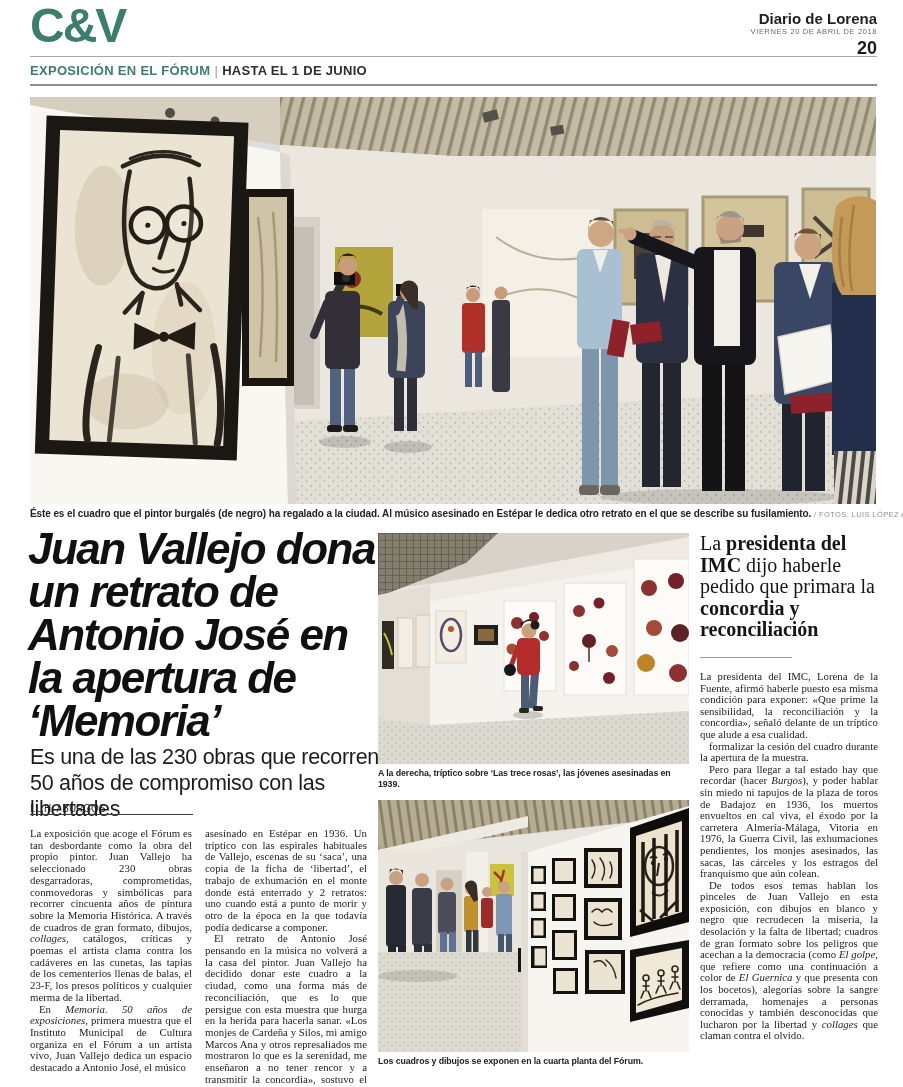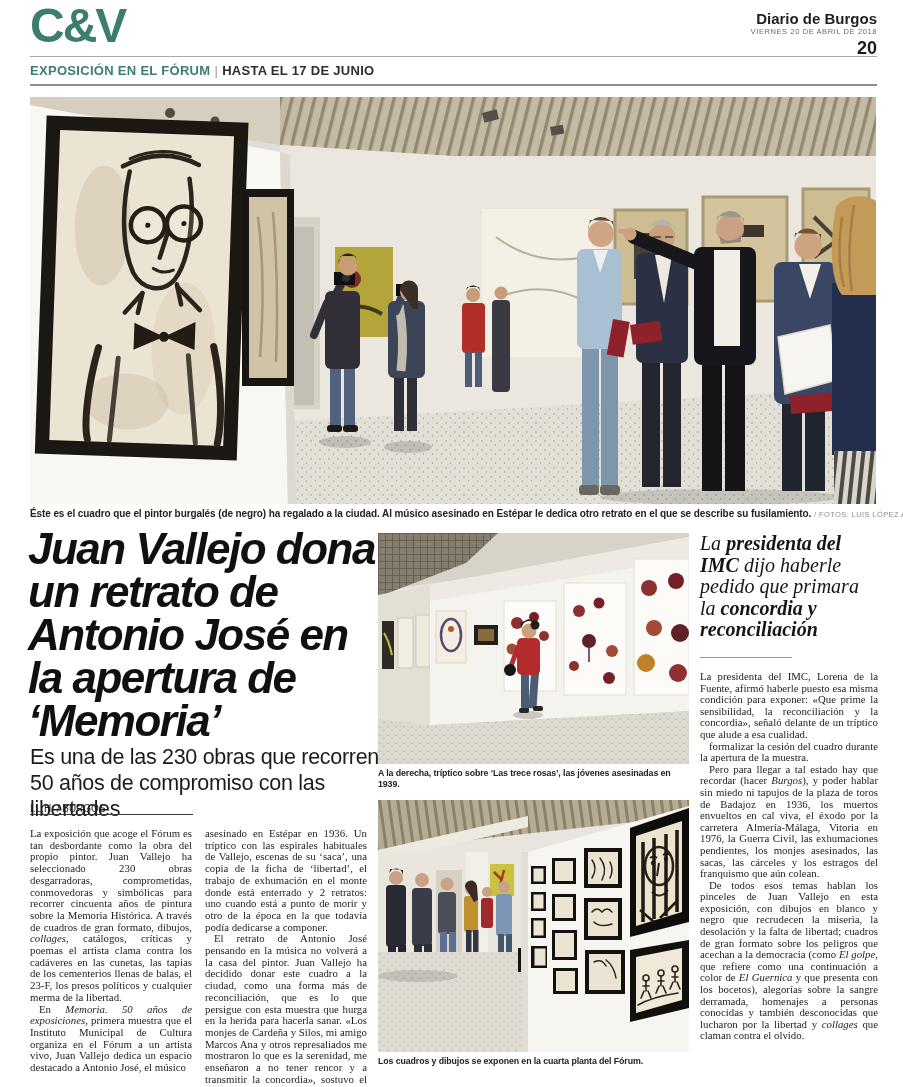--- a/index.html
+++ b/index.html
@@ -38,43 +38,43 @@
            line-height:26px;letter-spacing:-0.3px;color:#1c1c1c;}
   .byline{position:absolute;left:30px;top:803px;width:163px;font-size:10px;font-weight:400;
           color:#222;padding-bottom:0;border-bottom:1.5px solid #3a3a3a;}
   .cols{position:absolute;left:30px;top:828px;width:337px;display:flex;gap:13px;}
   .col{width:162px;font-family:"Liberation Serif",serif;font-size:10.8px;line-height:11.7px;
        text-align:justify;color:#1d1d1d;}
   .col p{margin:0;}
   .col p + p{text-indent:9px;}
   
   .pull-quote{position:absolute;left:700px;top:533px;width:178px;
-              font-family:"Liberation Serif",serif;font-size:20px;line-height:21.5px;color:#151515;font-style:italic;}
+              font-family:"Liberation Serif",serif;font-size:20px;line-height:21.5px;color:#151515;}
   .pq-rule{position:absolute;left:700px;top:657px;width:92px;height:1px;background:#9a9a9a;}
   .sidebar-body{position:absolute;left:700px;top:671px;width:178px;
                 font-family:"Liberation Serif",serif;font-size:10.8px;line-height:11.6px;
                 text-align:justify;color:#1d1d1d;}
   .sidebar-body p{margin:0;}
   .sidebar-body p + p{text-indent:9px;}
 </style>
 </head>
 <body>
 
 <div class="page">
 
   <div class="logo">C&amp;V</div>
   <div class="mast-right">
-    <div class="paper-name">Diario de Burgos</div>
+    <div class="paper-name">Diario de Lorena</div>
     <div class="date-line">VIERNES 20 DE ABRIL DE 2018</div>
     <div class="page-num">20</div>
   </div>
   <div class="rule rule-top"></div>
 
   <div class="kicker">
-    <span class="sec">EXPOSICIÓN EN EL FÓRUM</span><span class="sep">|</span><span class="dat">HASTA EL 17 DE JUNIO</span>
+    <span class="sec">EXPOSICIÓN EN EL FÓRUM</span><span class="sep">|</span><span class="dat">HASTA EL 1 DE JUNIO</span>
   </div>
   <div class="rule rule-kicker"></div>
 
   <div class="photo main-photo">
     <svg width="846" height="407" viewBox="0 0 846 407">
       <defs>
         <pattern id="tzA" width="9" height="9" patternUnits="userSpaceOnUse">
           <circle cx="2" cy="2" r="0.9" fill="#aca89d"></circle>
             <circle cx="6.5" cy="6" r="0.7" fill="#8f8b80"></circle>
         </pattern>

